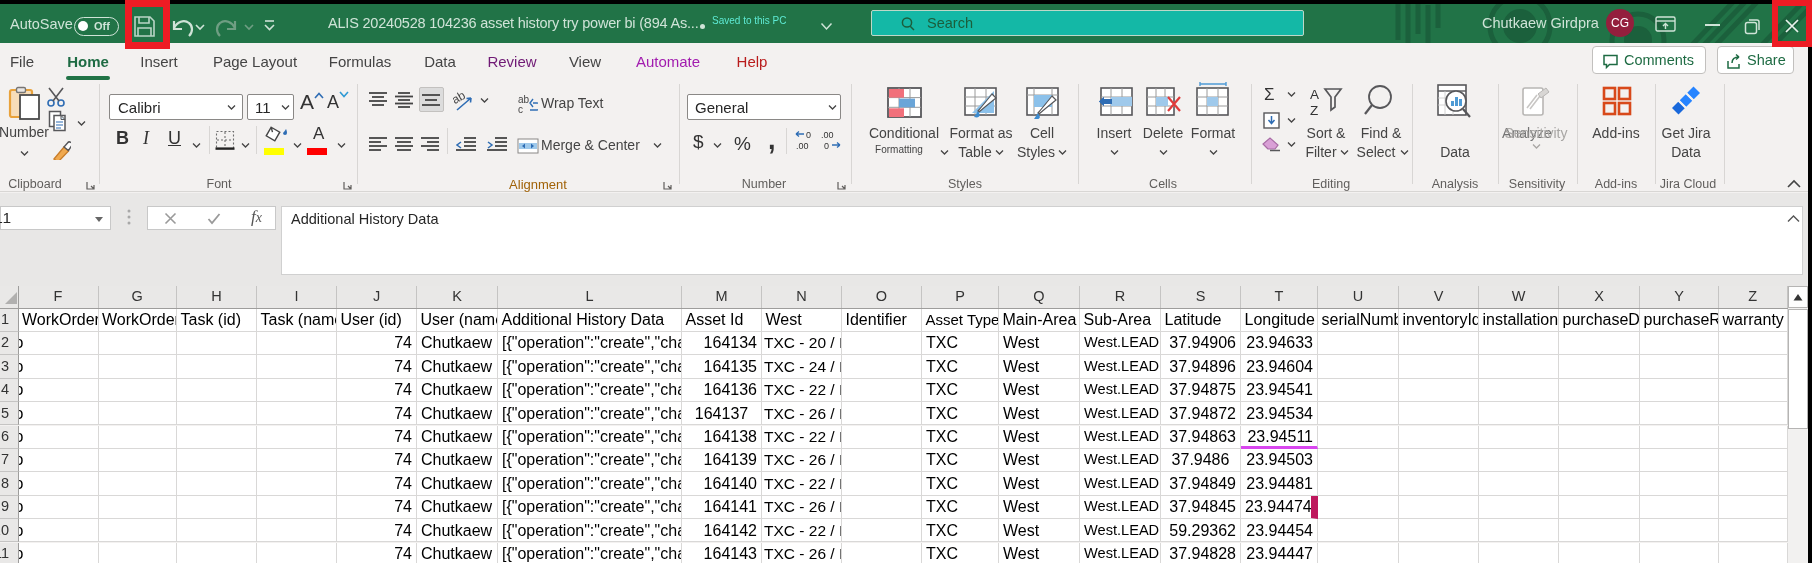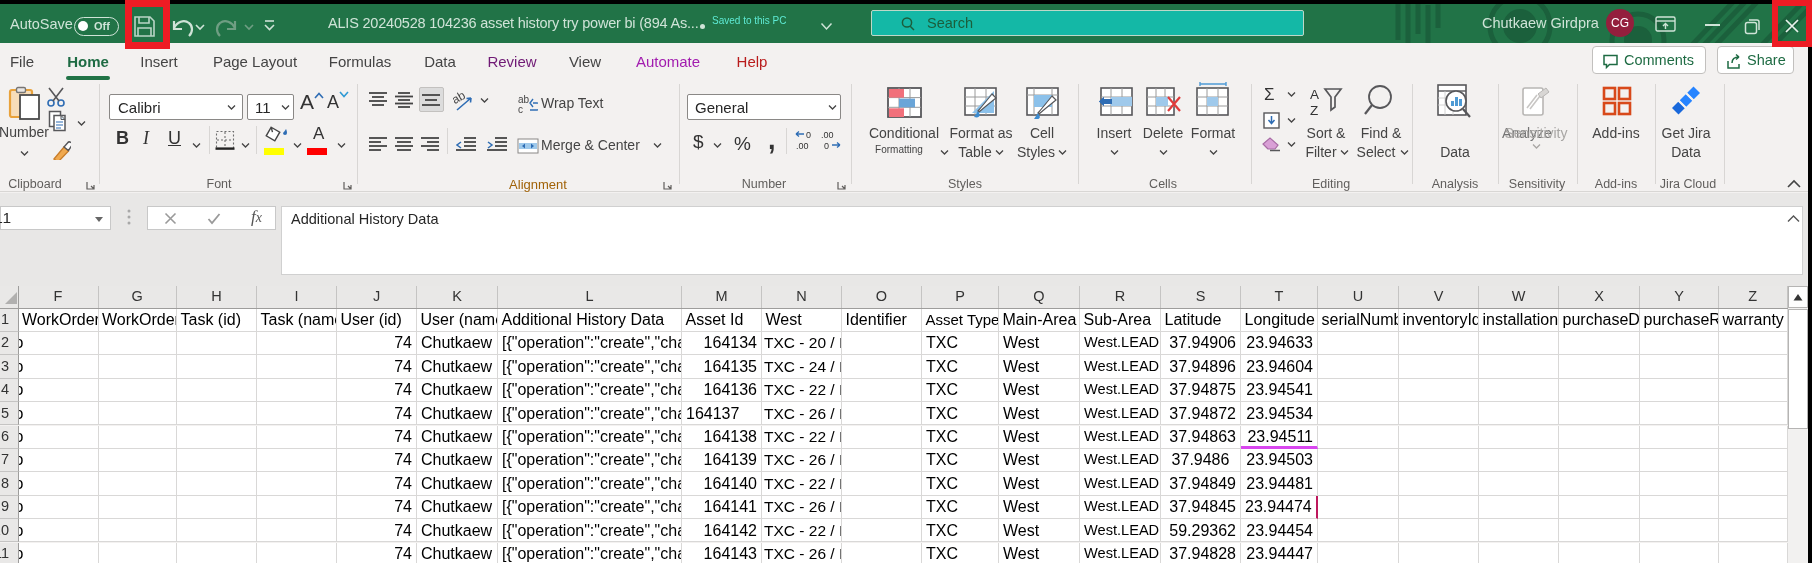--- a/index.html
+++ b/index.html
@@ -680,21 +680,21 @@
 <div class="abs" style="left:0;top:93.6px;width:18.5px;height:23.4px;background:#e9e8e7;border-right:1px solid #9e9d9c;border-bottom:1px solid #c5c4c3;overflow:hidden">
       <div class="abs" style="left:-21px;top:2.5px;width:30px;text-align:right;font-size:14.5px;color:#333">5</div>
     </div>
 <div class="abs" style="left:18.5px;top:93.6px;width:80px;height:23.4px;background:#fff;border-right:1px solid #d9d8d7;border-bottom:1px solid #d9d8d7;overflow:hidden;white-space:nowrap;padding:2.5px 4px 0 4px;"><span style="margin-left:-8px">o</span></div>
 <div class="abs" style="left:98.5px;top:93.6px;width:78.5px;height:23.4px;background:#fff;border-right:1px solid #d9d8d7;border-bottom:1px solid #d9d8d7;overflow:hidden;white-space:nowrap;padding:2.5px 4px 0 4px;"></div>
 <div class="abs" style="left:177.0px;top:93.6px;width:80px;height:23.4px;background:#fff;border-right:1px solid #d9d8d7;border-bottom:1px solid #d9d8d7;overflow:hidden;white-space:nowrap;padding:2.5px 4px 0 4px;"></div>
 <div class="abs" style="left:257.0px;top:93.6px;width:80px;height:23.4px;background:#fff;border-right:1px solid #d9d8d7;border-bottom:1px solid #d9d8d7;overflow:hidden;white-space:nowrap;padding:2.5px 4px 0 4px;"></div>
 <div class="abs" style="left:337.0px;top:93.6px;width:80px;height:23.4px;background:#fff;border-right:1px solid #d9d8d7;border-bottom:1px solid #d9d8d7;overflow:hidden;white-space:nowrap;padding:2.5px 4px 0 4px;text-align:right;">74</div>
 <div class="abs" style="left:417.0px;top:93.6px;width:81px;height:23.4px;background:#fff;border-right:1px solid #d9d8d7;border-bottom:1px solid #d9d8d7;overflow:hidden;white-space:nowrap;padding:2.5px 4px 0 4px;">Chutkaew Gird</div>
 <div class="abs" style="left:498.0px;top:93.6px;width:184px;height:23.4px;background:#fff;border-right:1px solid #d9d8d7;border-bottom:1px solid #d9d8d7;overflow:hidden;white-space:nowrap;padding:2.5px 4px 0 4px;">[{"operation":"create","change</div>
-<div class="abs" style="left:682.0px;top:93.6px;width:80px;height:23.4px;background:#fff;border-right:1px solid #d9d8d7;border-bottom:1px solid #d9d8d7;overflow:hidden;white-space:nowrap;padding:2.5px 4px 0 4px;text-align:left;">164137</div>
+<div class="abs" style="left:682.0px;top:93.6px;width:80px;height:23.4px;background:#fff;border-right:1px solid #d9d8d7;border-bottom:1px solid #d9d8d7;overflow:hidden;white-space:nowrap;padding:2.5px 4px 0 4px;text-align:center;">164137</div>
 <div class="abs" style="left:762.0px;top:93.6px;width:80px;height:23.4px;background:#fff;border-right:1px solid #d9d8d7;border-bottom:1px solid #d9d8d7;overflow:hidden;white-space:nowrap;padding:2.5px 4px 0 4px;font-size:15.5px;padding-left:2px;">TXC - 26 / IN</div>
 <div class="abs" style="left:842.0px;top:93.6px;width:80px;height:23.4px;background:#fff;border-right:1px solid #d9d8d7;border-bottom:1px solid #d9d8d7;overflow:hidden;white-space:nowrap;padding:2.5px 4px 0 4px;"></div>
 <div class="abs" style="left:922.0px;top:93.6px;width:77px;height:23.4px;background:#fff;border-right:1px solid #d9d8d7;border-bottom:1px solid #d9d8d7;overflow:hidden;white-space:nowrap;padding:2.5px 4px 0 4px;">TXC</div>
 <div class="abs" style="left:999.0px;top:93.6px;width:81px;height:23.4px;background:#fff;border-right:1px solid #d9d8d7;border-bottom:1px solid #d9d8d7;overflow:hidden;white-space:nowrap;padding:2.5px 4px 0 4px;">West</div>
 <div class="abs" style="left:1080.0px;top:93.6px;width:81px;height:23.4px;background:#fff;border-right:1px solid #d9d8d7;border-bottom:1px solid #d9d8d7;overflow:hidden;white-space:nowrap;padding:2.5px 4px 0 4px;font-size:14.6px;">West.LEAD</div>
 <div class="abs" style="left:1161.0px;top:93.6px;width:80px;height:23.4px;background:#fff;border-right:1px solid #d9d8d7;border-bottom:1px solid #d9d8d7;overflow:hidden;white-space:nowrap;padding:2.5px 4px 0 4px;text-align:right;">37.94872</div>
 <div class="abs" style="left:1241.0px;top:93.6px;width:77px;height:23.4px;background:#fff;border-right:1px solid #d9d8d7;border-bottom:1px solid #d9d8d7;overflow:hidden;white-space:nowrap;padding:2.5px 4px 0 4px;text-align:right;">23.94534</div>
 <div class="abs" style="left:1318.0px;top:93.6px;width:81px;height:23.4px;background:#fff;border-right:1px solid #d9d8d7;border-bottom:1px solid #d9d8d7;overflow:hidden;white-space:nowrap;padding:2.5px 4px 0 4px;"></div>
 <div class="abs" style="left:1399.0px;top:93.6px;width:80px;height:23.4px;background:#fff;border-right:1px solid #d9d8d7;border-bottom:1px solid #d9d8d7;overflow:hidden;white-space:nowrap;padding:2.5px 4px 0 4px;"></div>
 <div class="abs" style="left:1479.0px;top:93.6px;width:80px;height:23.4px;background:#fff;border-right:1px solid #d9d8d7;border-bottom:1px solid #d9d8d7;overflow:hidden;white-space:nowrap;padding:2.5px 4px 0 4px;"></div>
@@ -783,21 +783,21 @@
 <div class="abs" style="left:337.0px;top:187.20000000000002px;width:80px;height:23.4px;background:#fff;border-right:1px solid #d9d8d7;border-bottom:1px solid #d9d8d7;overflow:hidden;white-space:nowrap;padding:2.5px 4px 0 4px;text-align:right;">74</div>
 <div class="abs" style="left:417.0px;top:187.20000000000002px;width:81px;height:23.4px;background:#fff;border-right:1px solid #d9d8d7;border-bottom:1px solid #d9d8d7;overflow:hidden;white-space:nowrap;padding:2.5px 4px 0 4px;">Chutkaew Gird</div>
 <div class="abs" style="left:498.0px;top:187.20000000000002px;width:184px;height:23.4px;background:#fff;border-right:1px solid #d9d8d7;border-bottom:1px solid #d9d8d7;overflow:hidden;white-space:nowrap;padding:2.5px 4px 0 4px;">[{"operation":"create","change</div>
 <div class="abs" style="left:682.0px;top:187.20000000000002px;width:80px;height:23.4px;background:#fff;border-right:1px solid #d9d8d7;border-bottom:1px solid #d9d8d7;overflow:hidden;white-space:nowrap;padding:2.5px 4px 0 4px;text-align:right;">164141</div>
 <div class="abs" style="left:762.0px;top:187.20000000000002px;width:80px;height:23.4px;background:#fff;border-right:1px solid #d9d8d7;border-bottom:1px solid #d9d8d7;overflow:hidden;white-space:nowrap;padding:2.5px 4px 0 4px;font-size:15.5px;padding-left:2px;">TXC - 26 / IN</div>
 <div class="abs" style="left:842.0px;top:187.20000000000002px;width:80px;height:23.4px;background:#fff;border-right:1px solid #d9d8d7;border-bottom:1px solid #d9d8d7;overflow:hidden;white-space:nowrap;padding:2.5px 4px 0 4px;"></div>
 <div class="abs" style="left:922.0px;top:187.20000000000002px;width:77px;height:23.4px;background:#fff;border-right:1px solid #d9d8d7;border-bottom:1px solid #d9d8d7;overflow:hidden;white-space:nowrap;padding:2.5px 4px 0 4px;">TXC</div>
 <div class="abs" style="left:999.0px;top:187.20000000000002px;width:81px;height:23.4px;background:#fff;border-right:1px solid #d9d8d7;border-bottom:1px solid #d9d8d7;overflow:hidden;white-space:nowrap;padding:2.5px 4px 0 4px;">West</div>
 <div class="abs" style="left:1080.0px;top:187.20000000000002px;width:81px;height:23.4px;background:#fff;border-right:1px solid #d9d8d7;border-bottom:1px solid #d9d8d7;overflow:hidden;white-space:nowrap;padding:2.5px 4px 0 4px;font-size:14.6px;">West.LEAD</div>
 <div class="abs" style="left:1161.0px;top:187.20000000000002px;width:80px;height:23.4px;background:#fff;border-right:1px solid #d9d8d7;border-bottom:1px solid #d9d8d7;overflow:hidden;white-space:nowrap;padding:2.5px 4px 0 4px;text-align:right;">37.94845</div>
-<div class="abs" style="left:1241.0px;top:187.20000000000002px;width:77px;height:23.4px;background:#fff;border-right:2px solid #be185d;border-bottom:1px solid #d9d8d7;overflow:hidden;white-space:nowrap;padding:2.5px 4px 0 4px;">23.94474</div>
+<div class="abs" style="left:1241.0px;top:187.20000000000002px;width:77px;height:23.4px;background:#fff;border-right:7px solid #be185d;border-bottom:1px solid #d9d8d7;overflow:hidden;white-space:nowrap;padding:2.5px 4px 0 4px;">23.94474</div>
 <div class="abs" style="left:1318.0px;top:187.20000000000002px;width:81px;height:23.4px;background:#fff;border-right:1px solid #d9d8d7;border-bottom:1px solid #d9d8d7;overflow:hidden;white-space:nowrap;padding:2.5px 4px 0 4px;"></div>
 <div class="abs" style="left:1399.0px;top:187.20000000000002px;width:80px;height:23.4px;background:#fff;border-right:1px solid #d9d8d7;border-bottom:1px solid #d9d8d7;overflow:hidden;white-space:nowrap;padding:2.5px 4px 0 4px;"></div>
 <div class="abs" style="left:1479.0px;top:187.20000000000002px;width:80px;height:23.4px;background:#fff;border-right:1px solid #d9d8d7;border-bottom:1px solid #d9d8d7;overflow:hidden;white-space:nowrap;padding:2.5px 4px 0 4px;"></div>
 <div class="abs" style="left:1559.0px;top:187.20000000000002px;width:81px;height:23.4px;background:#fff;border-right:1px solid #d9d8d7;border-bottom:1px solid #d9d8d7;overflow:hidden;white-space:nowrap;padding:2.5px 4px 0 4px;"></div>
 <div class="abs" style="left:1640.0px;top:187.20000000000002px;width:79px;height:23.4px;background:#fff;border-right:1px solid #d9d8d7;border-bottom:1px solid #d9d8d7;overflow:hidden;white-space:nowrap;padding:2.5px 4px 0 4px;"></div>
 <div class="abs" style="left:1719.0px;top:187.20000000000002px;width:68.5px;height:23.4px;background:#fff;border-right:1px solid #d9d8d7;border-bottom:1px solid #d9d8d7;overflow:hidden;white-space:nowrap;padding:2.5px 4px 0 4px;"></div>
 <div class="abs" style="left:0;top:210.60000000000002px;width:18.5px;height:23.4px;background:#e9e8e7;border-right:1px solid #9e9d9c;border-bottom:1px solid #c5c4c3;overflow:hidden">
       <div class="abs" style="left:-21px;top:2.5px;width:30px;text-align:right;font-size:14.5px;color:#333">10</div>
     </div>
 <div class="abs" style="left:18.5px;top:210.60000000000002px;width:80px;height:23.4px;background:#fff;border-right:1px solid #d9d8d7;border-bottom:1px solid #d9d8d7;overflow:hidden;white-space:nowrap;padding:2.5px 4px 0 4px;"><span style="margin-left:-8px">o</span></div>

